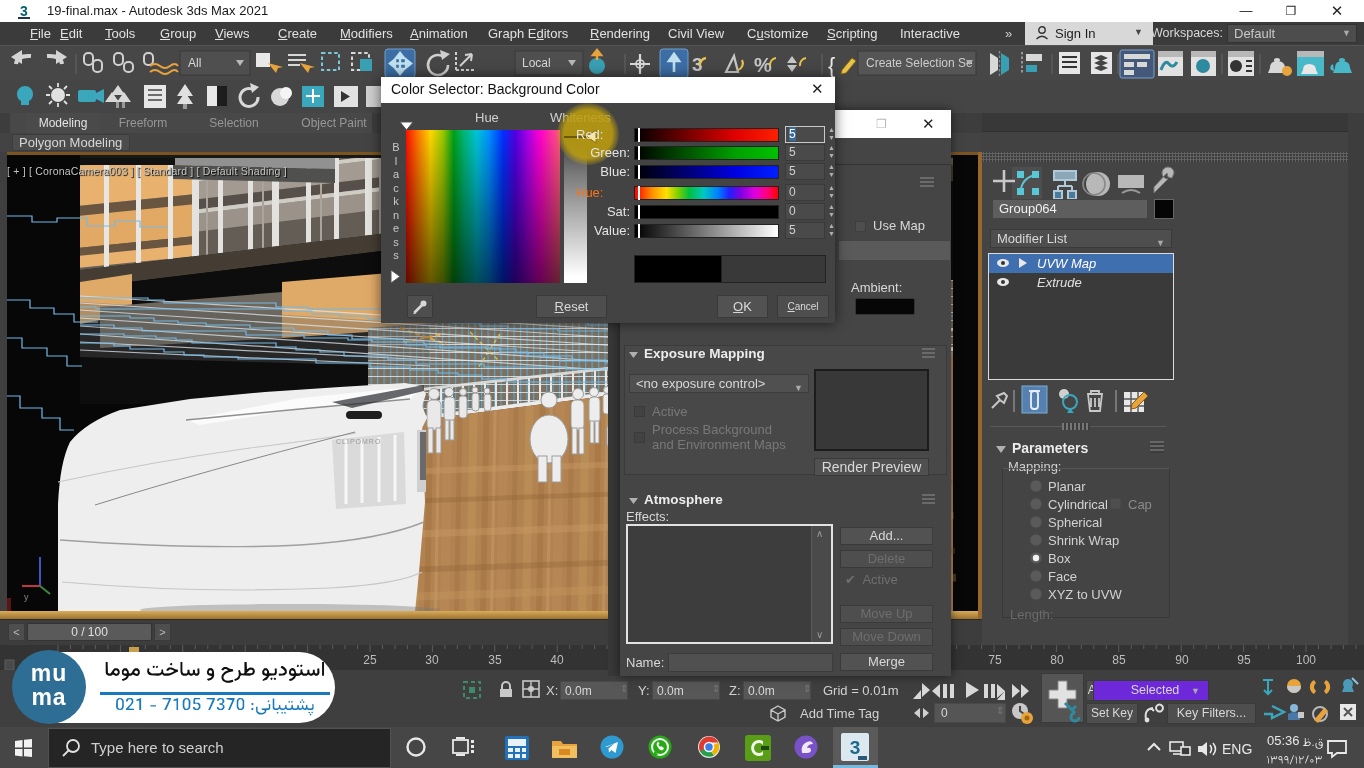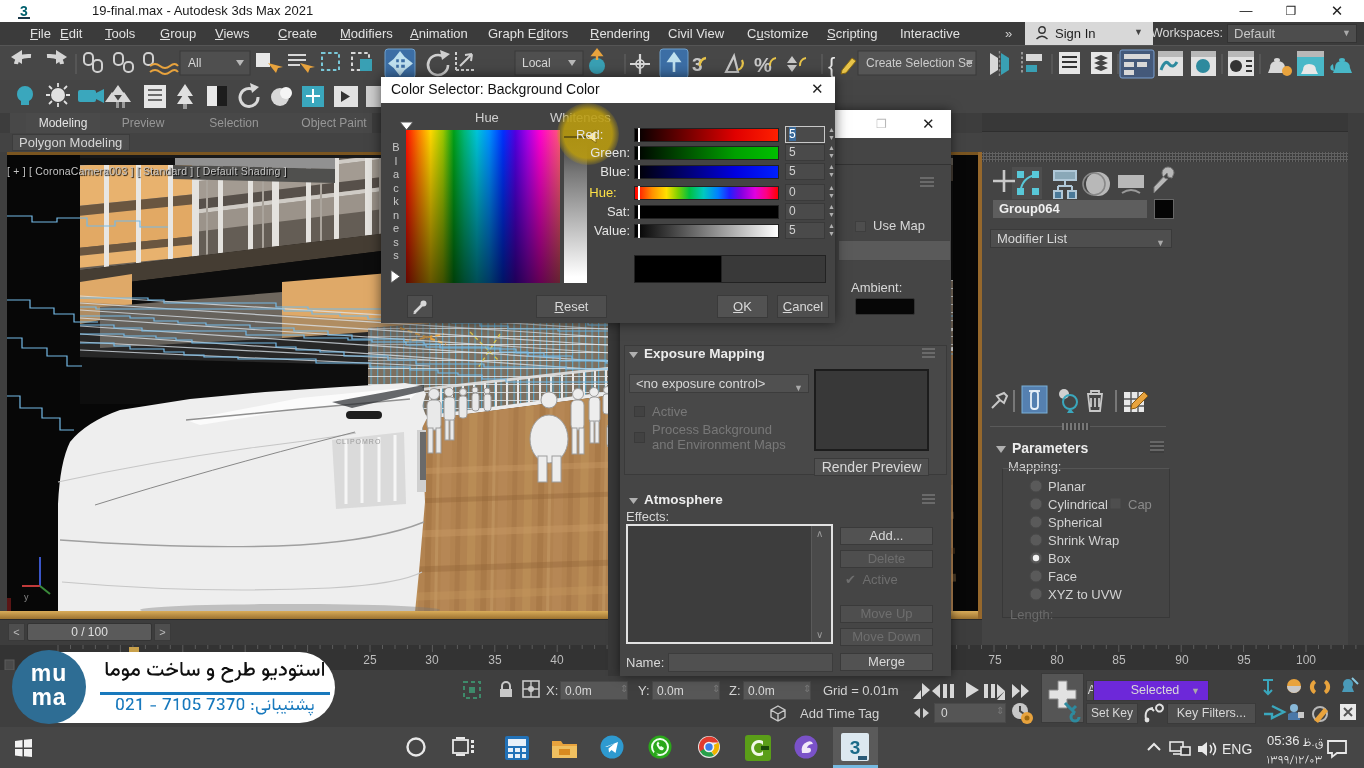--- a/index.html
+++ b/index.html
@@ -1,21 +1,21 @@
 <!DOCTYPE html>
 <html><head><meta charset="utf-8">
 <style>
 html,body{margin:0;padding:0;width:1364px;height:768px;overflow:hidden;background:#3f3f3f;
 font-family:"Liberation Sans",sans-serif;}
 *{box-sizing:border-box;}
 .abs{position:absolute;}
 #stage{position:relative;width:1364px;height:768px;}
 
 #titlebar{left:0;top:0;width:1364px;height:22px;background:#fff;color:#1a1a1a;font-size:13px;}
-#titlebar .ttl{position:absolute;left:47px;top:3px;margin-left:45px;}
+#titlebar .ttl{position:absolute;left:47px;top:3px;}
 .wbtn{position:absolute;top:0;width:34px;height:22px;color:#222;font-size:13px;text-align:center;line-height:22px;}
 
 #menubar{left:0;top:22px;width:1364px;height:23px;background:#3b3b3b;color:#e2e2e2;font-size:13px;}
 #menubar span.mi{position:absolute;top:4px;}
 #signin{position:absolute;left:1025px;top:0px;width:128px;height:23px;background:#d8d8d8;color:#1c1c1c;}
 #wsdrop{position:absolute;left:1227px;top:2px;width:130px;height:19px;background:#4d4d4d;color:#c8c8c8;border:1px solid #333;}
 
 #toolbar1{left:0;top:45px;width:1364px;height:35px;background:#474747;border-top:1px solid #555;}
 #toolbar2{left:0;top:80px;width:1364px;height:33px;background:#454545;}
 #ribbonrow{left:0;top:113px;width:1364px;height:20px;background:#3d3d3d;}
@@ -226,21 +226,21 @@
           <path d="M306 16 h14 M313 9 v14" stroke="#fff" stroke-width="2"></path>
         <rect x="334" y="6" width="24" height="21" fill="#e2e2e2"></rect>
           <path d="M341 11 l9 5.5 l-9 5.5 z" fill="#333"></path>
         <rect x="366" y="6" width="16" height="21" fill="#cfcfcf"></rect>
       </g>
     </svg>
   </div>
   <div class="abs" id="ribbonrow">
     <div style="position:absolute;left:10px;top:0;width:362px;height:20px;background:#484848"></div>
     <div class="rtab act" style="left:26px;width:74px">Modeling</div>
-    <div class="rtab" style="left:108px;width:70px">Preview</div>
+    <div class="rtab" style="left:108px;width:70px">Freeform</div>
     <div class="rtab" style="left:200px;width:68px">Selection</div>
     <div class="rtab" style="left:294px;width:80px">Object Paint</div>
   </div>
   <div class="abs" id="polyrow">
     <div style="position:absolute;left:12px;top:1px;width:118px;height:17px;background:#4c4c4c;border:1px solid #3c3c3c;color:#d6d6d6;font-size:13px;line-height:15px;padding-left:6px;white-space:nowrap">Polygon Modeling</div>
   </div>
   <div class="abs" id="viewport">
     <svg width="982" height="467" style="position:absolute;left:0;top:0">
       <defs>
         <clipPath id="fclip">
@@ -498,23 +498,39 @@
           <rect x="86" y="26" width="8" height="8" fill="#4a7a9a"></rect>
       </g>
       <circle cx="116" cy="19" r="12" fill="#b8b8b8"></circle>
         <circle cx="112" cy="19" r="11" fill="none" stroke="#888" stroke-width="1.6"></circle>
       <rect x="136" y="10" width="26" height="13" fill="#b8b8b8"></rect>
         <path d="M140 28 q9 -6 18 0" stroke="#999" stroke-width="2" fill="none"></path>
       <g transform="translate(168,4)">
           <path d="M4 24 l14 -14 a6 6 0 1 1 6 -6 l-2 5 l-4 -1 l-1 -4 l-13 14 z" fill="#b8b8b8" stroke="#777"></path>
         </g>
     </svg>
-    <div style="position:absolute;left:10px;top:86px;width:156px;height:20px;background:#5e5e5e;border:1px solid #444;color:#f0f0f0;font-weight:bold;font-size:13px;padding:1px 6px">Group064</div>
+    <div style="position:absolute;left:10px;top:86px;width:156px;height:20px;background:#5e5e5e;border:1px solid #444;color:#f0f0f0;font-weight:normal;font-size:13px;padding:1px 6px">Group064</div>
     <div style="position:absolute;left:172px;top:86px;width:20px;height:20px;background:#050505;border:1px solid #666"></div>
     <div style="position:absolute;left:8px;top:116px;width:182px;height:19px;background:#4e4e4e;border:1px solid #3a3a3a;color:#d8d8d8;font-size:13px;padding:0 6px;line-height:18px">Modifier List<span style="position:absolute;right:6px;top:4px;font-size:9px;color:#aaa">▼</span></div>
+    <div style="position:absolute;left:6px;top:140px;width:186px;height:127px;background:#3a3a3a;border:1px solid #dcdcdc">
+      <div style="position:absolute;left:0;top:0;width:100%;height:19px;background:#3f6fae"></div>
+      <svg width="186" height="40" style="position:absolute;left:0;top:0">
+        <g fill="#e8e8e8">
+            <ellipse cx="14" cy="9" rx="6" ry="4"></ellipse>
+            <circle cx="14" cy="9" r="2" fill="#333"></circle>
+            <path d="M30 4 l8 5 l-8 5 z"></path>
+          </g>
+        <g fill="#e8e8e8">
+            <ellipse cx="14" cy="28" rx="6" ry="4"></ellipse>
+            <circle cx="14" cy="28" r="2" fill="#333"></circle>
+          </g>
+      </svg>
+      <span style="position:absolute;left:48px;top:2px;color:#fff;font-style:italic;font-size:13px">UVW Map</span>
+      <span style="position:absolute;left:48px;top:21px;color:#e0e0e0;font-style:italic;font-size:13px">Extrude</span>
+    </div>
     <svg width="200" height="34" style="position:absolute;left:0;top:271px">
       <path d="M10 24 l8 -8 m0 0 l-3 -4 l7 -3 l3 3 l-3 7 l-4 -3" stroke="#c8c8c8" stroke-width="2" fill="none"></path>
       <path d="M32 6 v22" stroke="#777" stroke-width="2"></path>
       <rect x="40" y="2" width="25" height="27" fill="#5580b0" stroke="#7ab0d8"></rect>
       <rect x="49" y="7" width="7" height="18" rx="3" fill="none" stroke="#e8f0f8" stroke-width="1.8"></rect>
         <path d="M47 7 h11" stroke="#e8f0f8" stroke-width="1.8"></path>
       <g>
           <circle cx="82" cy="10" r="5" fill="#d0d0d0"></circle>
           <circle cx="88" cy="18" r="7" fill="none" stroke="#3aa7bd" stroke-width="2"></circle>
           <path d="M88 24 l-3 5 h7 z" fill="#3aa7bd"></path>
@@ -862,21 +878,21 @@
       <div style="position:absolute;left:195px;top:68px;width:54px;text-align:right;color:#e4e4e4;font-size:13px">Green:</div>
       <div style="position:absolute;left:253px;top:69px;width:145px;height:14px;background:linear-gradient(90deg,#000,#00a000 70%,#00c000);border:1px solid #222"></div>
       <div style="position:absolute;left:257px;top:69px;width:2px;height:14px;background:#fff"></div>
       <div style="position:absolute;left:404px;top:67px;width:40px;height:17px;background:#4a4a4a;border:1px solid #3a3a3a;font-size:12px;color:#d0d0d0;padding:0 3px">5</div>
       <div style="position:absolute;left:447px;top:67px;width:7px;height:17px;color:#b0b0b0;font-size:7px;line-height:8px">▲<br>▼</div>
       <div style="position:absolute;left:195px;top:87px;width:54px;text-align:right;color:#e4e4e4;font-size:13px">Blue:</div>
       <div style="position:absolute;left:253px;top:88px;width:145px;height:14px;background:linear-gradient(90deg,#000,#0000e0 70%,#0020ff);border:1px solid #222"></div>
       <div style="position:absolute;left:257px;top:88px;width:2px;height:14px;background:#fff"></div>
       <div style="position:absolute;left:404px;top:86px;width:40px;height:17px;background:#4a4a4a;border:1px solid #3a3a3a;font-size:12px;color:#d0d0d0;padding:0 3px">5</div>
       <div style="position:absolute;left:447px;top:86px;width:7px;height:17px;color:#b0b0b0;font-size:7px;line-height:8px">▲<br>▼</div>
-      <div style="position:absolute;left:195px;top:108px;width:54px;text-align:center;color:#fde047;font-size:13px">Hue:</div>
+      <div style="position:absolute;left:195px;top:108px;width:54px;text-align:left;color:#f97316;font-size:13px">Hue:</div>
       <div style="position:absolute;left:253px;top:109px;width:145px;height:14px;background:linear-gradient(90deg,#f00,#ff9000 12%,#ffe000 22%,#80d000 30%,#00c040 38%,#00c8c0 48%,#0080ff 58%,#2020ff 66%,#8000e0 74%,#e000e0 84%,#ff0080 92%,#f00);border:1px solid #222"></div>
       <div style="position:absolute;left:257px;top:109px;width:2px;height:14px;background:#fff"></div>
       <div style="position:absolute;left:404px;top:107px;width:40px;height:17px;background:#4a4a4a;border:1px solid #3a3a3a;font-size:12px;color:#d0d0d0;padding:0 3px">0</div>
       <div style="position:absolute;left:447px;top:107px;width:7px;height:17px;color:#b0b0b0;font-size:7px;line-height:8px">▲<br>▼</div>
       <div style="position:absolute;left:195px;top:127px;width:54px;text-align:right;color:#e4e4e4;font-size:13px">Sat:</div>
       <div style="position:absolute;left:253px;top:128px;width:145px;height:14px;background:#000;border:1px solid #222"></div>
       <div style="position:absolute;left:257px;top:128px;width:2px;height:14px;background:#fff"></div>
       <div style="position:absolute;left:404px;top:126px;width:40px;height:17px;background:#4a4a4a;border:1px solid #3a3a3a;font-size:12px;color:#d0d0d0;padding:0 3px">0</div>
       <div style="position:absolute;left:447px;top:126px;width:7px;height:17px;color:#b0b0b0;font-size:7px;line-height:8px">▲<br>▼</div>
       <div style="position:absolute;left:195px;top:146px;width:54px;text-align:right;color:#e4e4e4;font-size:13px">Value:</div>
@@ -886,41 +902,48 @@
       <div style="position:absolute;left:447px;top:145px;width:7px;height:17px;color:#b0b0b0;font-size:7px;line-height:8px">▲<br>▼</div>
     <div style="position:absolute;left:253px;top:178px;width:88px;height:28px;background:#000;border:1px solid #222"></div>
     <div style="position:absolute;left:341px;top:178px;width:104px;height:28px;background:#393939;border:1px solid #222;border-left:none"></div>
     <div class="btn" style="left:26px;top:218px;width:26px;height:23px;background:#4e4e4e"><svg width="18" height="18" style="margin-top:2px">
           <path d="M3.5 14.5 L11 7" stroke="#d8d8d8" stroke-width="2.6"></path>
           <circle cx="12.5" cy="5.5" r="3" fill="#d8d8d8"></circle>
           <path d="M2.5 15.5 l2.5 -1" stroke="#d8d8d8" stroke-width="1.4"></path>
         </svg></div>
     <div class="btn" style="left:155px;top:218px;width:71px;height:23px;line-height:21px;font-size:13px"><u>R</u>eset</div>
     <div class="btn" style="left:336px;top:218px;width:51px;height:23px;line-height:21px;font-size:13px;background:#525252"><u>O</u>K</div>
-    <div class="btn" style="left:396px;top:218px;width:52px;height:23px;line-height:21px;font-size:13px"><u>C</u>ancel</div>
+    <div class="btn" style="left:396px;top:218px;width:52px;height:23px;line-height:21px;font-size:10px"><u>C</u>ancel</div>
   </div>
   <div class="abs" id="banner">
     <div style="position:absolute;left:28px;top:2px;width:295px;height:71px;background:#fff;border-radius:10px 36px 36px 10px"></div>
     <div style="position:absolute;left:0px;top:0px;width:74px;height:74px;border-radius:50%;background:#2e6d94"></div>
     <div style="position:absolute;left:0px;top:11px;width:74px;text-align:center;color:#fff;font-weight:bold;font-size:23px;line-height:24px;letter-spacing:1px">mu<br>ma</div>
     <div style="position:absolute;left:89px;top:12px;width:228px;text-align:center"><svg width="222" height="21" viewBox="0 0 687 66">
           <path d="M527 53L532 57L535 54L535 52L532 49ZM517 53L521 57L525 52L521 49ZM576 54L578 60L586 58L595 51L598 44L609 43L615 39L621 43L631 43L637 39L643 43L648 43L654 39L659 43L665 43L670 39L672 34L671 20L665 21L665 35L660 36L657 32L657 24L651 24L651 33L648 36L643 36L640 32L640 24L634 24L634 33L631 36L622 36L618 31L618 23L612 24L612 33L608 36L599 35L595 23L589 19L585 19L579 23L576 30L576 36L579 41L583 43L592 44L585 51ZM585 26L591 28L593 33L592 36L584 36L582 34L582 30ZM537 20L531 21L532 32L529 36L514 35L513 28L507 20L498 20L492 28L492 37L495 41L507 45L493 56L494 60L507 55L515 43L533 42L536 39L538 33ZM501 26L504 26L507 29L507 36L500 36L498 29ZM332 19L324 20L321 23L318 31L319 38L323 42L334 45L329 50L319 53L319 56L323 59L332 56L338 50L341 43L340 28L337 22ZM327 26L331 26L334 29L334 36L325 35L324 30ZM51 56L54 60L64 56L70 50L73 43L80 43L85 39L96 44L102 43L107 37L107 28L105 24L100 20L92 20L86 25L82 33L78 36L73 35L72 28L66 20L57 20L51 27L51 38L55 42L66 45L61 50L51 54ZM95 26L101 29L101 35L99 37L95 37L89 32ZM60 26L65 28L67 32L66 36L58 36L56 34L56 31ZM227 24L219 23L207 17L198 17L193 21L190 26L196 28L199 24L204 23L214 27L214 30L202 35L184 36L181 33L180 23L175 24L175 31L171 35L145 36L137 31L136 26L138 22L132 19L130 30L132 36L136 40L141 42L166 43L173 41L177 38L183 43L197 43L205 41L222 32L227 31ZM367 19L364 23L364 25L369 27L374 22L378 22L385 26L374 31L366 39L364 45L364 52L368 60L380 65L391 65L401 62L400 56L385 59L378 58L374 56L370 51L371 43L378 36L387 32L401 29L400 23L390 21L380 16L372 16ZM554 12L552 13L550 18L556 21L563 28L562 34L554 37L544 36L544 42L546 43L562 42L569 35L569 26L567 22L561 16ZM162 12L159 13L157 16L161 20L165 15ZM152 12L150 12L147 16L151 20L155 15ZM611 11L611 13L615 16L619 12L615 8ZM604 8L600 13L603 16L605 16L608 12ZM201 7L206 11L210 6L206 2ZM680 0L680 43L686 43L686 0ZM467 22L462 18L453 17L444 23L443 0L436 0L436 34L434 36L427 36L424 33L422 25L416 27L418 34L418 43L413 50L404 54L406 60L416 56L421 51L423 44L426 42L452 43L464 39L467 36L469 30ZM462 27L462 32L458 35L442 35L453 24L459 24ZM235 0L235 32L238 40L244 43L254 43L260 39L266 43L271 43L277 39L283 43L288 43L292 41L295 35L294 20L288 21L289 34L287 36L283 36L281 34L280 24L274 24L274 34L272 36L267 36L264 33L263 24L257 24L257 33L254 36L245 36L242 33L241 29L241 0ZM0 0L0 34L2 39L9 43L17 43L23 39L32 44L40 42L44 35L44 29L41 23L36 20L28 20L25 22L15 36L10 36L7 34L6 0ZM31 26L34 26L38 30L38 34L35 37L32 37L27 34L26 31Z" fill="#101010" fill-rule="evenodd"></path>
         </svg></div>
     <div style="position:absolute;left:88px;top:42px;width:230px;height:2.5px;background:#1879bd"></div>
     <div style="position:absolute;left:89px;top:48px;width:228px;text-align:center"><svg width="198" height="18" viewBox="0 0 638 58">
           <path d="M627 50L624 54L627 57L630 53ZM633 44L631 44L629 47L632 50L635 46ZM619 47L623 50L626 47L623 44ZM544 44L541 48L545 51L548 48ZM535 44L532 48L536 51L539 48ZM521 44L517 48L521 51L524 47ZM438 32L436 34L436 37L438 39L441 39L443 37L442 32ZM111 23L111 27L129 27L129 23ZM497 19L492 20L493 30L491 33L469 34L470 39L477 39L480 43L477 46L470 48L461 47L456 42L456 28L453 27L451 31L452 45L457 51L462 53L472 53L478 51L483 47L485 39L491 39L495 37L497 33ZM438 16L436 18L437 22L441 23L443 21L442 16ZM601 13L605 16L608 13L605 10ZM595 10L592 14L594 16L596 16L598 13ZM567 9L564 13L567 16L570 12ZM558 9L555 13L558 16L561 12ZM488 11L491 14L495 10L492 7ZM600 3L597 7L599 9L601 9L603 6ZM505 2L505 32L507 36L512 39L521 39L527 35L532 39L541 39L547 35L552 39L562 39L568 36L573 39L581 39L587 36L591 39L596 39L601 35L606 39L611 39L615 36L620 39L631 39L635 37L637 33L636 19L632 20L633 30L629 34L619 33L617 30L616 22L612 23L612 31L609 34L607 34L604 31L603 23L599 23L599 31L596 34L590 32L589 23L584 23L584 31L582 33L574 34L570 30L570 22L565 23L565 31L561 34L552 33L550 31L549 22L545 23L545 30L541 34L532 33L530 31L529 22L525 23L525 29L522 33L514 34L510 31L510 2ZM397 0L392 3L389 9L389 30L393 37L397 39L406 39L411 35L413 31L413 8L408 1ZM399 4L404 4L408 10L408 29L404 35L397 34L394 27L394 12L395 8ZM382 0L356 0L356 4L375 7L361 39L367 39L382 5ZM332 0L326 5L325 9L331 9L331 7L335 4L340 4L343 7L343 14L340 17L333 17L333 21L342 23L344 25L344 31L340 35L334 35L330 31L330 29L325 29L325 33L328 37L332 39L343 39L348 35L350 31L349 24L343 19L349 14L349 7L345 1ZM319 0L292 0L292 4L312 5L297 39L303 39L317 8ZM251 0L249 13L250 20L258 18L263 19L267 24L267 29L263 35L257 35L253 29L248 29L248 32L250 36L255 39L265 39L272 32L272 21L267 15L257 15L254 13L255 6L257 4L271 4L271 0ZM223 0L217 5L215 10L215 29L219 37L223 39L232 39L239 32L240 11L239 7L234 1ZM225 4L230 4L234 9L234 30L230 35L225 35L222 32L220 24L221 9ZM200 0L186 5L185 10L195 8L195 39L200 39ZM177 0L150 0L150 4L171 5L155 39L162 38L177 4ZM81 0L66 5L66 10L75 8L75 39L81 39ZM37 1L33 5L32 11L37 11L40 5L47 4L50 7L51 12L47 19L32 35L32 39L58 39L58 35L40 34L54 18L56 14L55 4L50 0ZM8 0L3 4L1 8L0 28L2 34L6 38L17 39L22 36L25 29L25 10L23 5L19 1ZM10 4L15 4L19 8L20 13L20 26L18 32L15 35L10 35L6 30L6 9Z" fill="#1879bd" fill-rule="evenodd"></path>
         </svg></div>
   </div>
   <div class="abs" id="taskbar">
     <svg width="18" height="18" style="position:absolute;left:15px;top:12px">
         <polygon points="0,2 7.5,1 7.5,8.5 0,8.5" fill="#f2f2f2"></polygon>
         <polygon points="9,0.8 17,0 17,8.5 9,8.5" fill="#f2f2f2"></polygon>
         <polygon points="0,10 7.5,10 7.5,17.5 0,16.5" fill="#f2f2f2"></polygon>
         <polygon points="9,10 17,10 17,18 9,17.2" fill="#f2f2f2"></polygon>
       </svg>
+    <div style="position:absolute;left:48px;top:1px;width:343px;height:40px;background:#252525;border:1px solid #515151;">
+      <svg width="20" height="20" style="position:absolute;left:13px;top:9px">
+          <circle cx="11" cy="8" r="6" fill="none" stroke="#e0e0e0" stroke-width="1.8"></circle>
+          <path d="M6.5 12.5 L1 18" stroke="#e0e0e0" stroke-width="1.8"></path>
+        </svg>
+      <span style="position:absolute;left:42px;top:10px;font-size:15px;color:#cfcfcf">Type here to search</span>
+    </div>
     <svg width="24" height="24" style="position:absolute;left:405px;top:9px">
         <circle cx="11" cy="11" r="8.5" fill="none" stroke="#e8e8e8" stroke-width="2.4"></circle>
       </svg>
     <svg width="26" height="24" style="position:absolute;left:452px;top:9px">
         <rect x="1" y="4" width="15" height="13" fill="none" stroke="#e8e8e8" stroke-width="1.8"></rect>
         <rect x="19" y="4" width="3" height="3" fill="#e8e8e8"></rect>
         <rect x="19" y="9" width="3" height="3" fill="#e8e8e8"></rect>
         <rect x="19" y="14" width="3" height="3" fill="#e8e8e8"></rect>
         <rect x="4" y="1" width="9" height="2" fill="#e8e8e8"></rect>
         <rect x="4" y="18" width="9" height="2" fill="#e8e8e8"></rect>

